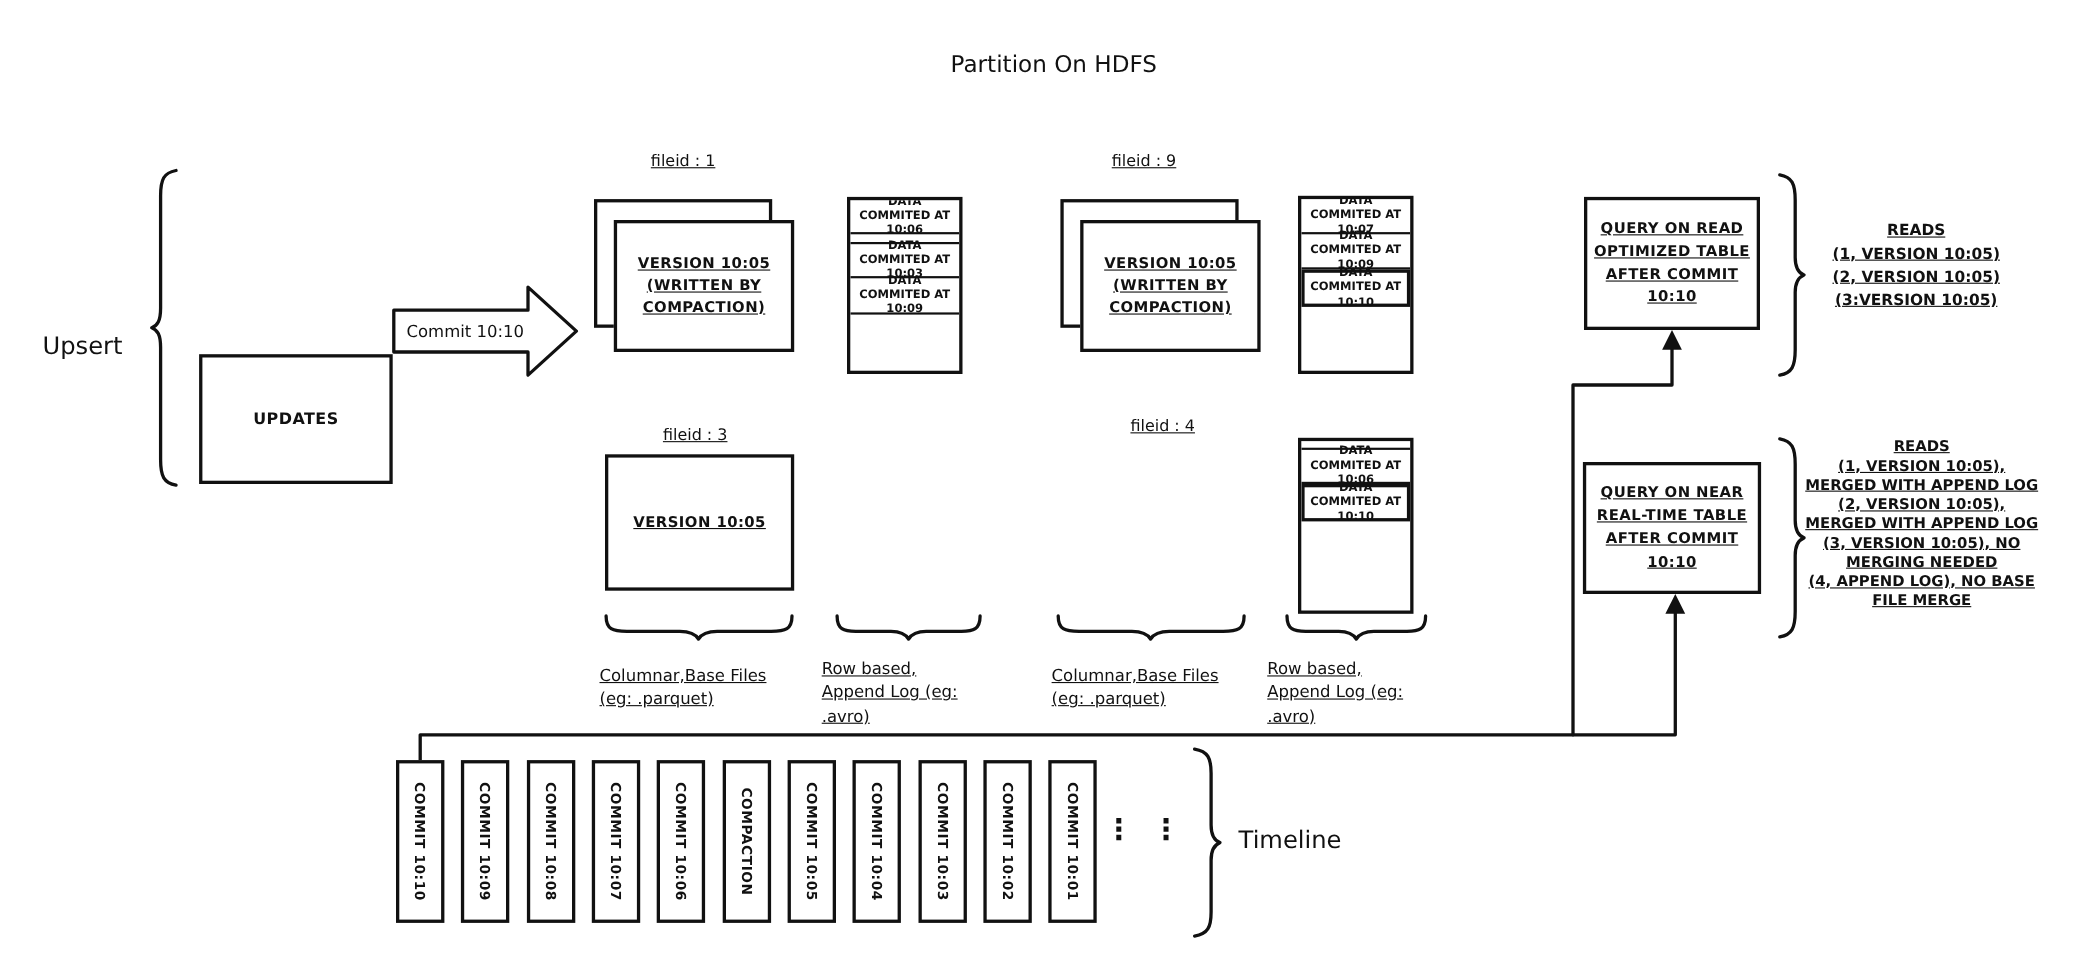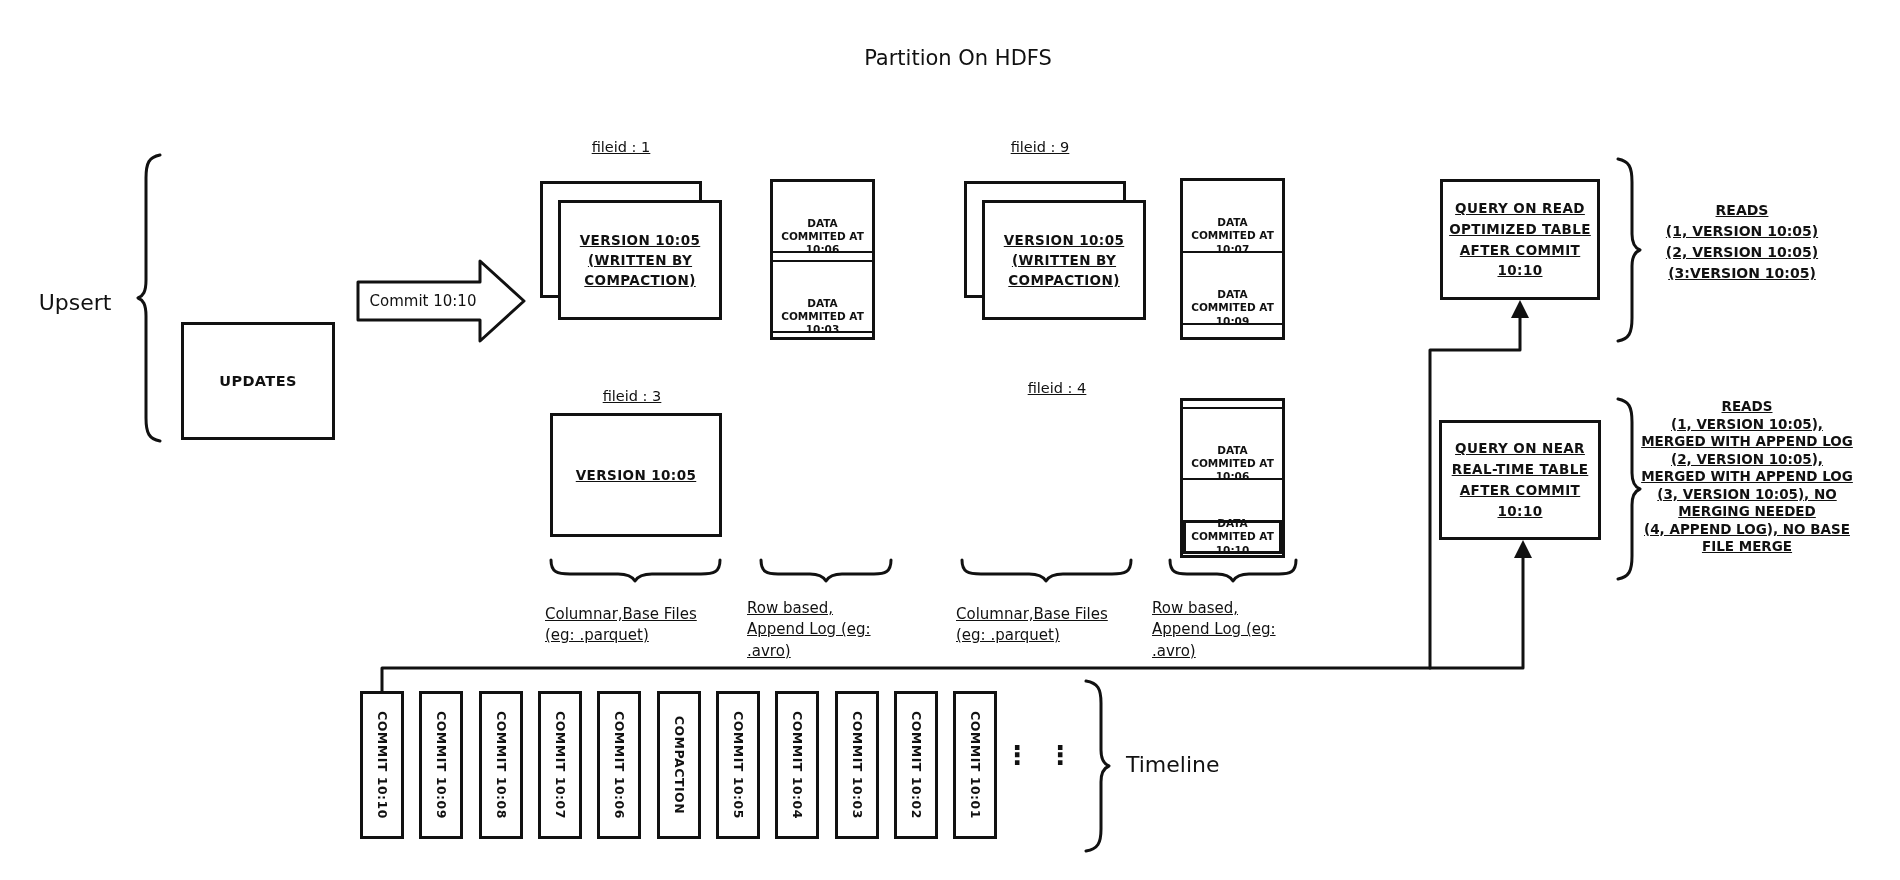--- a/index.html
+++ b/index.html
@@ -18,21 +18,21 @@
   .biglabel{font-size:22px;}
   .fid{font-size:14.5px;text-align:center;text-decoration:underline;}
   .caption{font-size:15px;line-height:1.42;text-align:left;}
   .verstext{font-size:13.5px;line-height:1.5;}
   .qtext{font-size:13.5px;line-height:1.55;}
   .reads1{font-size:14px;line-height:21px;font-weight:bold;text-align:center;}
   .reads2{font-size:13.5px;line-height:17.5px;font-weight:bold;text-align:center;}
   .log{position:absolute;border:3px solid var(--ink);background:#fff;box-sizing:border-box;
        display:flex;flex-direction:column;overflow:hidden;}
   .lrow{flex:none;border-bottom:2.5px solid var(--ink);display:flex;align-items:center;justify-content:center;
-        text-align:center;font-weight:bold;font-size:10.5px;line-height:1.25;box-sizing:border-box;padding:1px 2px;margin-top:40px;}
+        text-align:center;font-weight:bold;font-size:10.5px;line-height:1.25;box-sizing:border-box;padding:1px 2px;}
   .lrow.strong{border:3px solid var(--ink);}
   .lstrip{flex:none;border-bottom:2.5px solid var(--ink);box-sizing:border-box;}
   .lfill{flex:1;}
   .tbox{position:absolute;width:44px;height:148px;border:3px solid var(--ink);background:#fff;box-sizing:border-box;}
   .tbox span{position:absolute;left:50%;top:50%;transform:translate(-50%,-50%) rotate(90deg);
              white-space:nowrap;font-weight:bold;font-size:12.5px;letter-spacing:.5px;}
   .dots{font-size:26px;font-weight:bold;line-height:1;letter-spacing:0;}
   svg{display:block;}
   .stroke{fill:none;stroke:var(--ink);stroke-width:3;stroke-linecap:round;stroke-linejoin:round;}
 </style>
@@ -43,25 +43,25 @@
 
   <svg class="abs" style="left:0;top:0" width="1900" height="880" viewBox="0 0 1900 880">
     <polyline class="stroke" stroke-width="2.6" points="382,692 382,668 1523,668 1523,556"></polyline>
     <polygon fill="#111111" points="1514,558 1532,558 1523,540"></polygon>
     <polyline class="stroke" stroke-width="2.6" points="1430,668 1430,350 1520,350 1520,316"></polyline>
     <polygon fill="#111111" points="1511,318 1529,318 1520,300"></polygon>
   </svg>
 
   <div class="abs center title hand" style="left:808px;top:44px;width:300px;height:28px">Partition On HDFS</div>
 
-  <div class="abs center biglabel hand" style="left:20px;top:288px;width:110px;height:28px">Upsert</div>
+  <div class="abs center biglabel hand" style="left:20px;top:301px;width:110px;height:28px">Upsert</div>
   <svg class="abs" style="left:136px;top:152px" width="30" height="292" viewBox="0 0 30 292">
     <path class="stroke" d="M24,3 C13,5 10,11 10,26 L10,128 C10,140 7,144 2,146 C7,148 10,152 10,164 L10,266 C10,281 13,287 24,289"></path>
   </svg>
-  <div class="box center caps" style="left:181px;top:322px;width:154px;height:118px;font-size:14.5px">UPDATES</div>
+  <div class="box center caps" style="left:181px;top:322px;width:176px;height:118px;font-size:14.5px">UPDATES</div>
 
   <svg class="abs" style="left:356px;top:256px" width="172" height="90" viewBox="0 0 172 90">
     <polygon points="2,26 124,26 124,5 168,45 124,85 124,64 2,64" fill="#ffffff" stroke="#111111" stroke-width="3" stroke-linejoin="round"></polygon>
   </svg>
   <div class="abs center hand" style="left:364px;top:292px;width:118px;height:18px;font-size:15px">Commit 10:10</div>
 
   <div class="abs center fid hand" style="left:541px;top:136px;width:160px;height:22px">fileid : 1</div>
   <div class="box" style="left:540px;top:181px;width:162px;height:117px;z-index:1"></div>
   <div class="box center caps pre verstext" style="left:558px;top:200px;width:164px;height:120px;z-index:2">VERSION 10:05
 (WRITTEN BY

